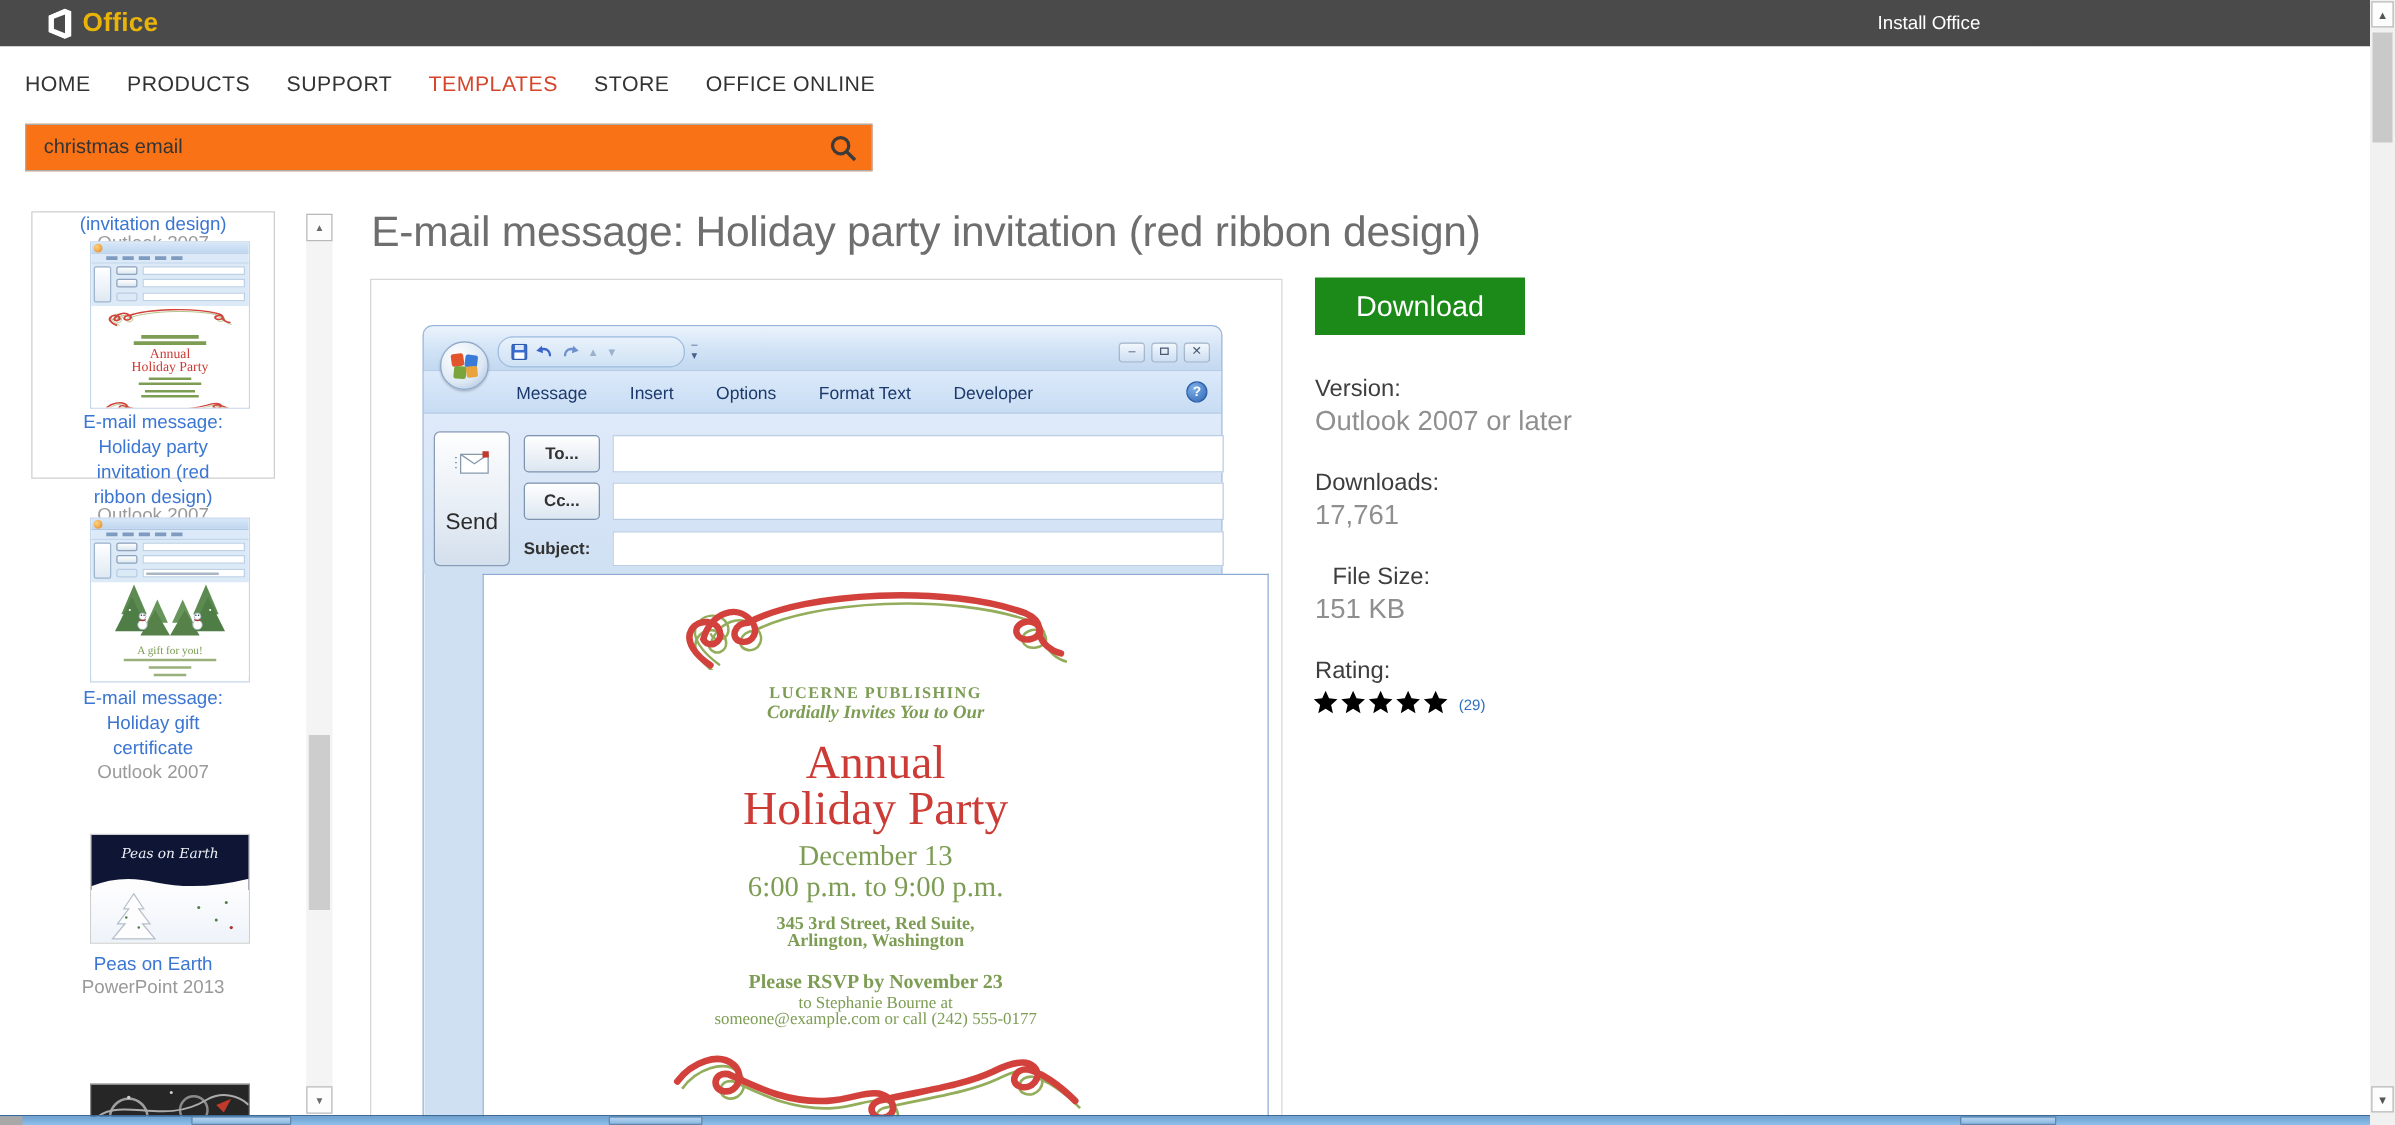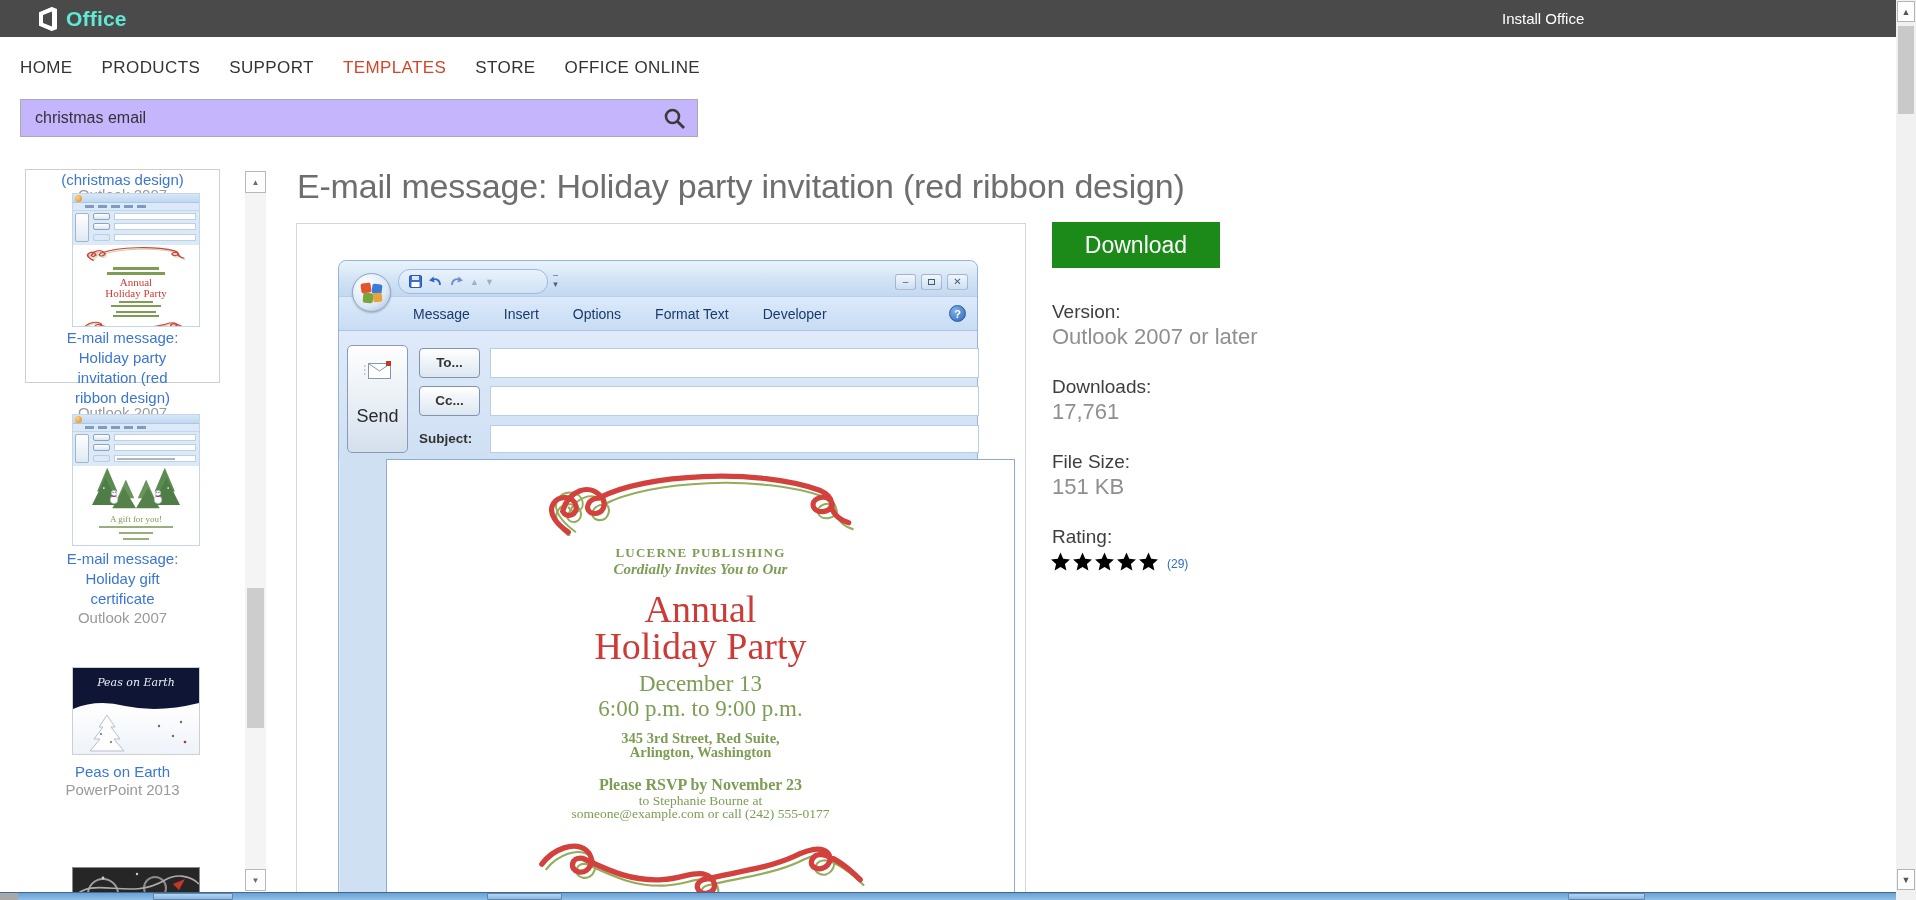--- a/index.html
+++ b/index.html
@@ -1,41 +1,41 @@
 <!DOCTYPE html>
 <html><head>
 <meta charset="utf-8">
 <style>
   html,body{margin:0;padding:0;background:#fff;}
   #root{position:relative;width:1916px;height:900px;overflow:hidden;background:#fff;
         font-family:"Liberation Sans",sans-serif;-webkit-font-smoothing:antialiased;}
   [data-interactable]{box-sizing:border-box;}
   
   .topbar{position:absolute;left:0;top:0;width:1896px;height:37px;background:#4a4a4a;z-index:20;}
-  .brand{position:absolute;left:37px;top:6px;display:flex;align-items:center;gap:7px;color:#5eead4;}
+  .brand{position:absolute;left:37px;top:6px;display:flex;align-items:center;gap:7px;color:#eab308;}
   .brand .logo{width:22px;height:26px;}
   .brand .name{font-size:21px;font-weight:bold;letter-spacing:.2px;}
   .install{position:absolute;left:1502px;top:0;height:37px;line-height:37px;color:#fff;font-size:15px;cursor:pointer;}
   .top-light{position:absolute;left:1623px;top:0;width:273px;height:37px;background:#f2f2f2;
              display:flex;align-items:center;color:#454545;font-size:15px;}
   .top-light .signin{margin-left:28px;cursor:pointer;}
   .top-light .tdots{margin:0 9px;color:#8a8a8a;font-size:13px;}
   .top-light .region{cursor:pointer;}
   .smiley{position:absolute;left:1866px;top:7px;width:23px;height:23px;cursor:pointer;}
   
   .vscroll{position:absolute;left:1896px;top:0;width:20px;height:900px;background:#f1f1f1;z-index:70;}
   .vs-btn{position:absolute;left:1px;width:18px;height:21px;background:#fdfdfd;border:1px solid #b5b5b5;
           color:#555;font-size:9px;text-align:center;line-height:20px;cursor:pointer;}
   .vs-thumb{position:absolute;left:2px;top:26px;width:16px;height:88px;background:#c9c9c9;cursor:pointer;}
   
   .nav{position:absolute;left:20px;top:38px;height:60px;display:flex;align-items:center;gap:29px;}
   .nav-item{font-size:17px;color:#333;letter-spacing:.4px;cursor:pointer;white-space:nowrap;}
   .nav-item.active{color:#d4452b;}
   
-  .search{position:absolute;left:20px;top:99px;width:678px;height:38px;border:1px solid #ababab;background:#c4b5fd;}
+  .search{position:absolute;left:20px;top:99px;width:678px;height:38px;border:1px solid #ababab;background:#f97316;}
   .search input{position:absolute;left:12px;top:0;width:620px;height:36px;border:none;outline:none;
                 font-size:16px;color:#333;font-family:"Liberation Sans",sans-serif;background:transparent;}
   .search .mag{position:absolute;right:10px;top:7px;width:24px;height:24px;cursor:pointer;}
   
   .sel-box{position:absolute;left:25px;top:169px;width:195px;height:214px;border:1px solid #cfcfcf;background:#fff;z-index:1;}
   .side-link{color:#3b76d3;font-size:15px;line-height:20px;text-align:center;cursor:pointer;}
   .side-app{color:#9a9a9a;font-size:15px;text-align:center;}
   .clip-tail{position:absolute;left:25px;top:170px;width:195px;z-index:2;}
   .clip-app{position:absolute;left:25px;top:186px;width:195px;z-index:2;}
   .thumb{position:absolute;left:72px;width:128px;border:1px solid #c6d6ea;background:#fff;overflow:hidden;cursor:pointer;z-index:5;}
@@ -210,21 +210,21 @@
 
   <div class="search" data-interactable="false">
     <input data-interactable="true" value="christmas email" style="">
     <svg class="mag" data-interactable="true" viewBox="0 0 24 24">
       <circle cx="9.5" cy="9.5" r="6.5" fill="none" stroke="#3b3b3b" stroke-width="2.6"></circle>
       <line x1="14.5" y1="14.5" x2="21" y2="21" stroke="#3b3b3b" stroke-width="2.8"></line>
     </svg>
   </div>
 
   <div class="sel-box" data-interactable="true"></div>
-  <div class="clip-tail side-link" data-interactable="true">(christmas design)</div>
+  <div class="clip-tail side-link" data-interactable="true">(invitation design)</div>
   <div class="clip-app side-app" data-interactable="false">Outlook 2007</div>
 
   <div class="thumb t1" data-interactable="true">
     <div class="mini-tb" data-interactable="false">
         <div class="mini-orb" data-interactable="false"></div>
       </div>
     <div class="mini-tabs" data-interactable="false">
         <i></i>
         <i></i>
         <i></i>
@@ -432,21 +432,21 @@
           <use href="#ribbon-bottom"></use>
         </svg>
     </div>
   </div>
 
   <button class="dl-btn" data-interactable="true">Download</button>
   <div class="info-lbl" style="top:301px;" data-interactable="false">Version:</div>
   <div class="info-val" style="top:324px;" data-interactable="false">Outlook 2007 or later</div>
   <div class="info-lbl" style="top:376px;" data-interactable="false">Downloads:</div>
   <div class="info-val" style="top:399px;" data-interactable="false">17,761</div>
-  <div class="info-lbl" style="top:451px;" data-interactable="false">File Size:</div>
+  <div class="info-lbl" style="top:451px;margin-left:14px;" data-interactable="false">File Size:</div>
   <div class="info-val" style="top:474px;" data-interactable="false">151 KB</div>
   <div class="info-lbl" style="top:526px;" data-interactable="false">Rating:</div>
   <div class="stars" data-interactable="false">
     <span class="star filled" data-interactable="true"><svg width="21" height="21" viewBox="0 0 20 20">
           <use href="#star-shape"></use>
         </svg></span>
     <span class="star filled" data-interactable="true"><svg width="21" height="21" viewBox="0 0 20 20">
           <use href="#star-shape"></use>
         </svg></span>
     <span class="star filled" data-interactable="true"><svg width="21" height="21" viewBox="0 0 20 20">

